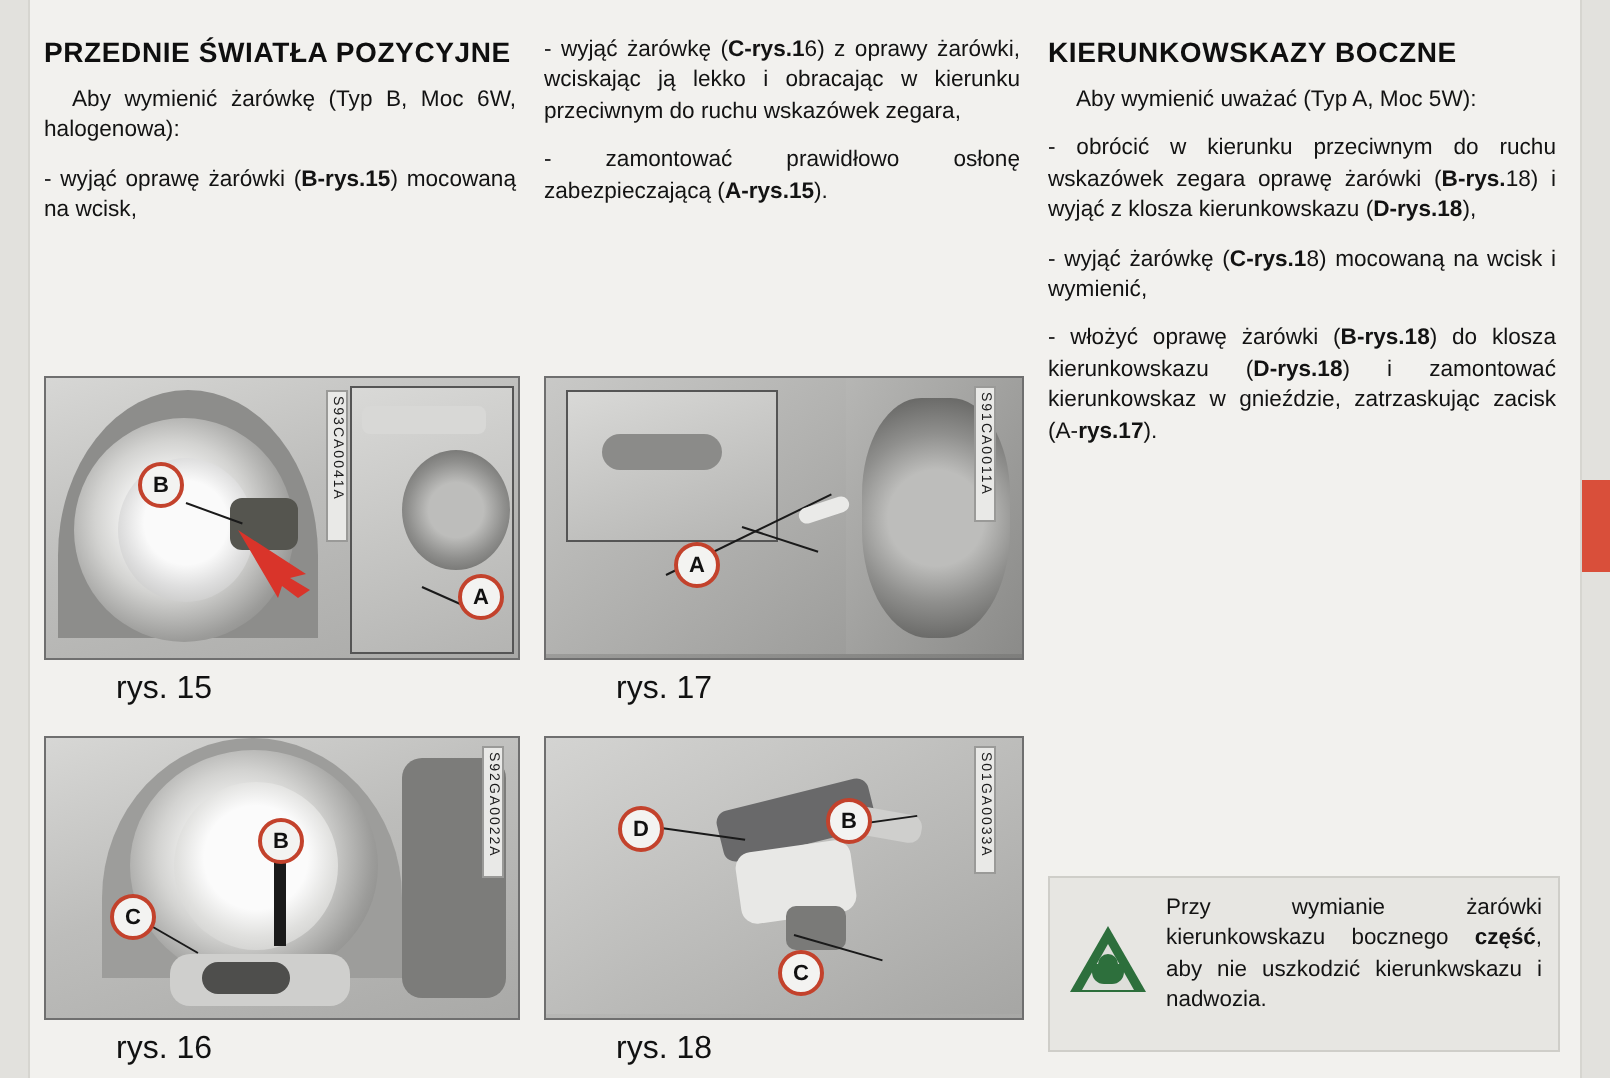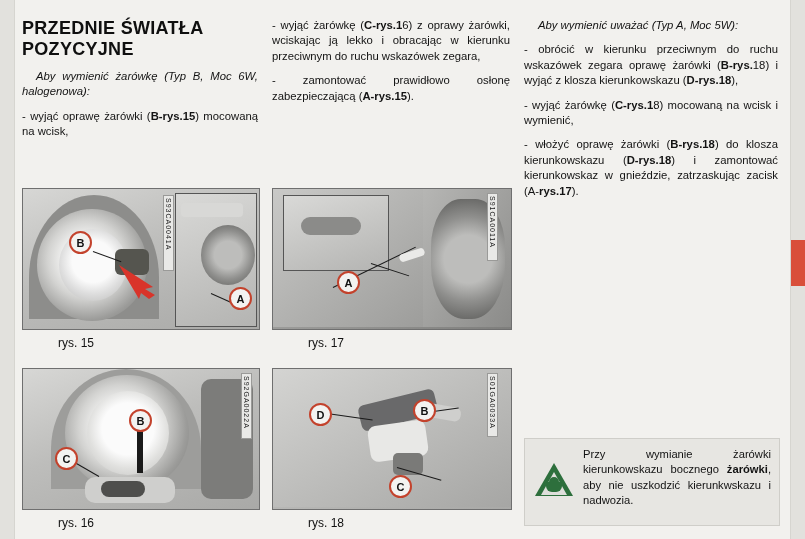--- a/index.html
+++ b/index.html
@@ -19,45 +19,45 @@
   .edge-left{position:absolute;left:0;top:0;width:14px;height:539px;background:#e2e1dd;border-right:1px solid #d6d5d0;}
   .edge-right{position:absolute;right:0;top:0;width:14px;height:539px;background:#e2e1dd;border-left:1px solid #d6d5d0;}
   .tab-mark{position:absolute;right:0;top:240px;width:14px;height:46px;background:#d94f3a;}
 
   .col{position:absolute;top:18px;}
   .col1{left:22px;width:236px;}
   .col2{left:272px;width:238px;}
   .col3{left:524px;width:254px;}
 
   h2.sec{
-    font-size:18px;
+    font-size:14px;
     font-weight:bold;
     letter-spacing:.3px;
     margin:0 0 9px 0;
     color:#0f0f0f;
   }
   p.txt{
     font-size:11.3px;
     line-height:15.4px;
     margin:0 0 9px 0;
     text-align:justify;
     color:#131313;
   }
-  p.txt.indent{text-indent:14px;font-style:italic;}
+  p.txt.indent{text-indent:14px;}
   b{font-weight:bold;}
 
   .figwrap{position:absolute;}
   .fig{
     border:1px solid #6f6f6f;
     background:#cfcfcf;
     position:relative;
     overflow:hidden;
   }
   .figcap{
-    font-size:12px;
+    font-size:16px;
     margin-top:6px;
     color:#111;
     padding-left:36px;
   }
 
   
   .f15{left:22px;top:188px;}
   .f15 .fig{width:236px;height:140px;}
   
   .f16{left:22px;top:368px;}
@@ -171,20 +171,21 @@
   <div class="col col2">
     <p class="txt">
       - wyjąć żarówkę (<b>C-rys.1</b>6) z oprawy żarówki, wciskając ją lekko i obracając w kierunku przeciwnym do ruchu wskazówek zegara,
     </p>
     <p class="txt">
       - zamontować prawidłowo osłonę zabezpieczającą (<b>A-rys.15</b>).
     </p>
   </div>
 
   <div class="col col3">
+    <h2 class="sec">KIERUNKOWSKAZY BOCZNE</h2>
     <p class="txt indent">
       Aby wymienić uważać (Typ A, Moc 5W):
     </p>
     <p class="txt">
       - obrócić w kierunku przeciwnym do ruchu wskazówek zegara oprawę żarówki (<b>B-rys.</b>18) i wyjąć z klosza kierunkowskazu (<b>D-rys.18</b>),
     </p>
     <p class="txt">
       - wyjąć żarówkę (<b>C-rys.1</b>8) mocowaną na wcisk i wymienić,
     </p>
     <p class="txt">
@@ -273,18 +274,18 @@
   </div>
 
   <div class="warnbox">
     <div class="warn-icon">
       <div class="tri"></div>
       <div class="tri-in"></div>
       <div class="tri-glyph"></div>
     </div>
     <div class="warn-inner">
       <div class="warn-txt">
-        Przy wymianie żarówki kierunkowskazu bocznego <b>żarówki</b>, aby nie uszkodzić kierunkwskazu i nadwozia.
+        Przy wymianie żarówki kierunkowskazu bocznego <b>część</b>, aby nie uszkodzić kierunkwskazu i nadwozia.
       </div>
     </div>
   </div>
 
 </div>
 
 </body></html>

